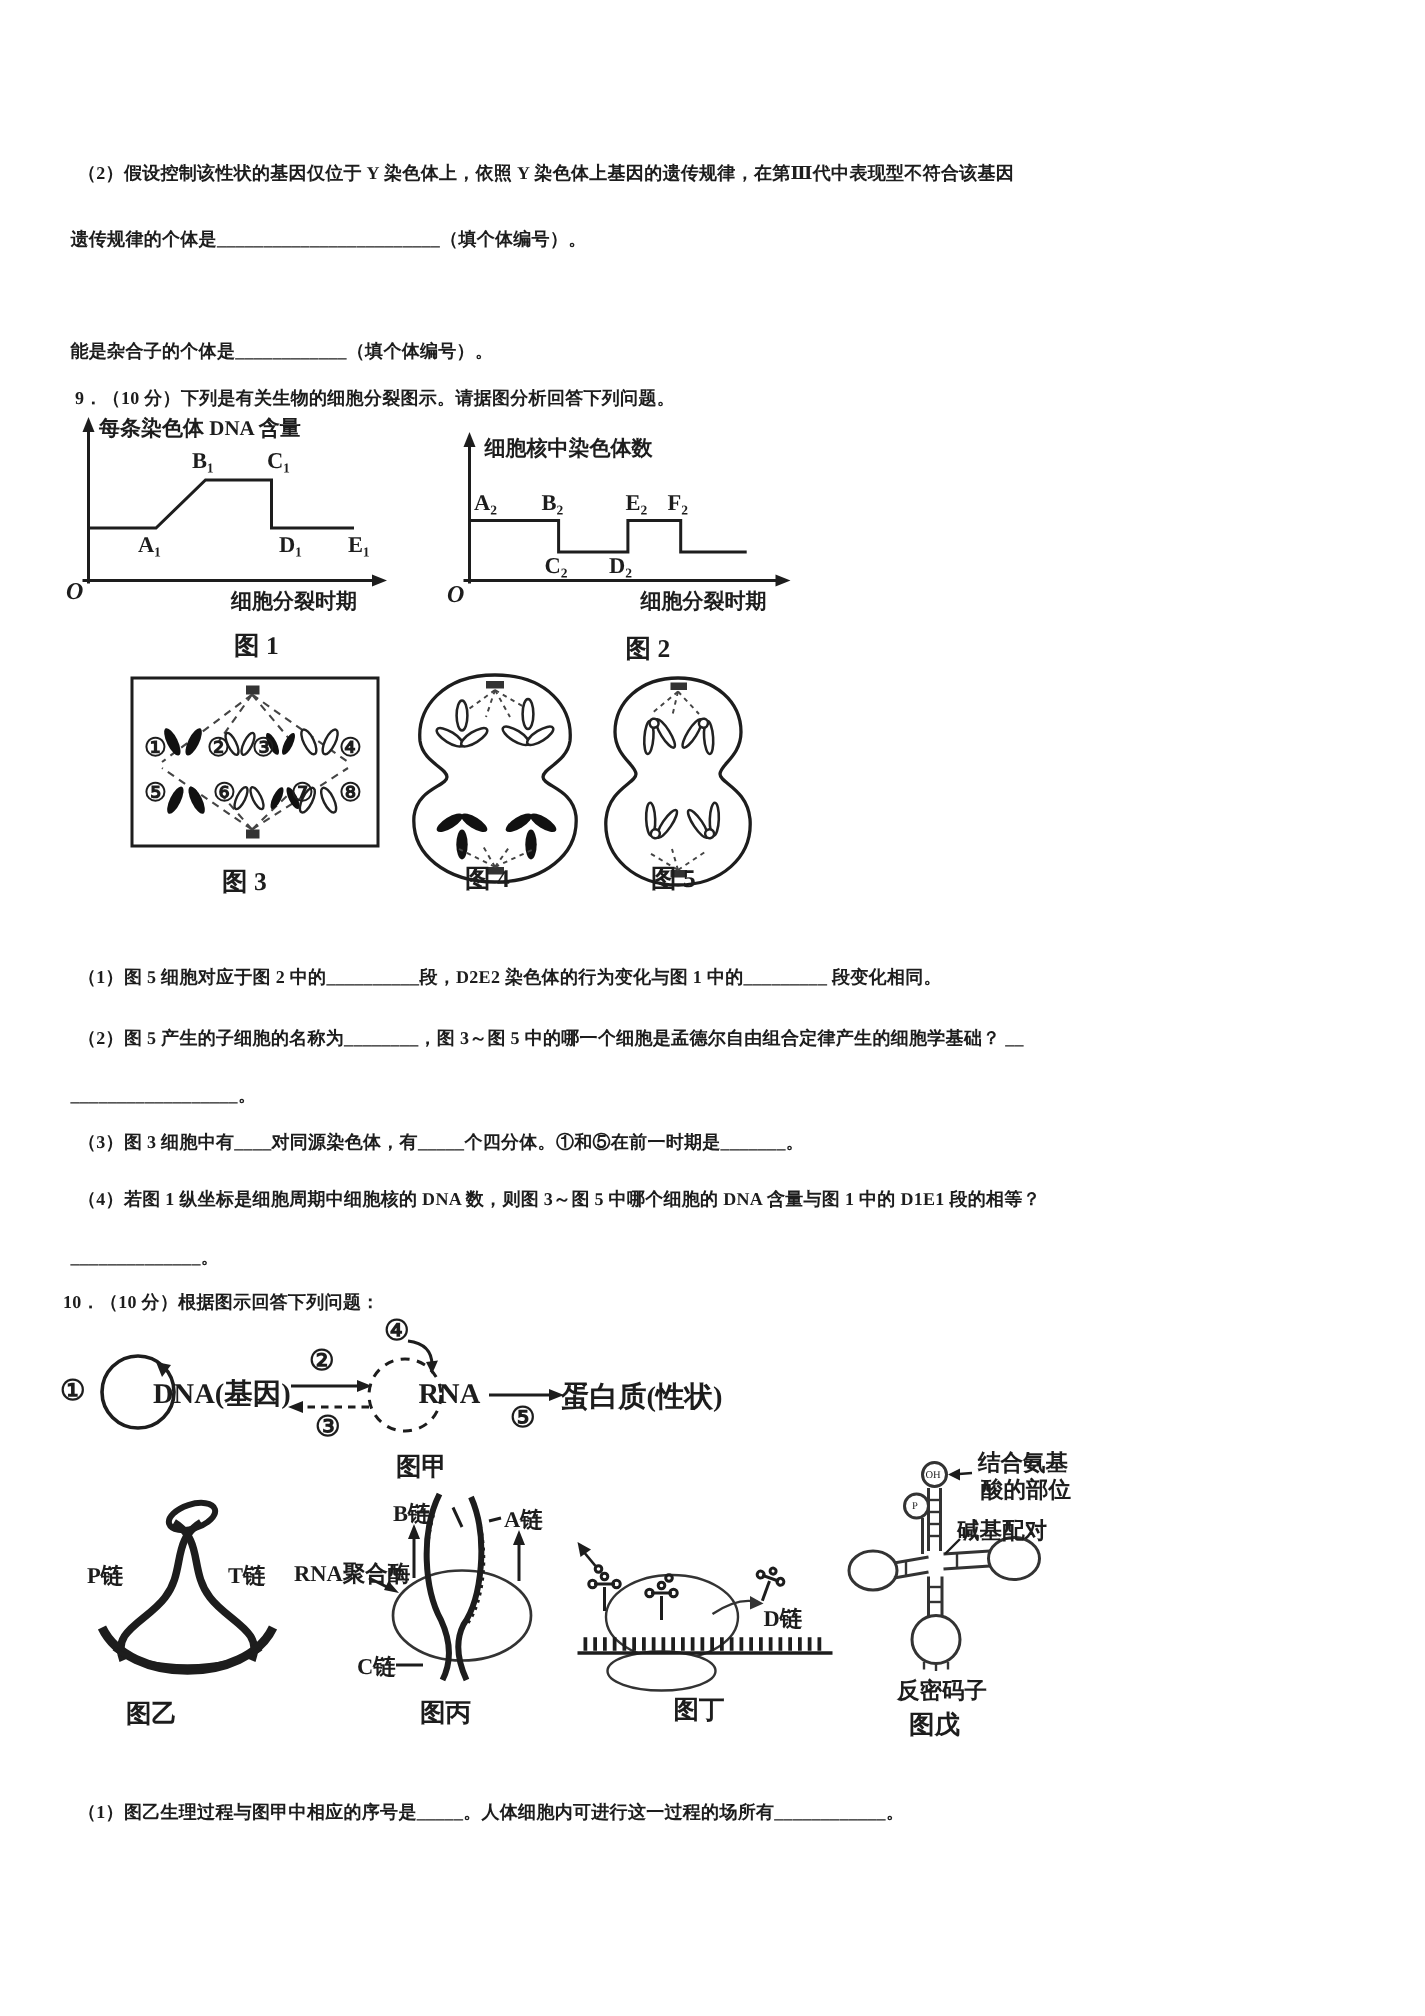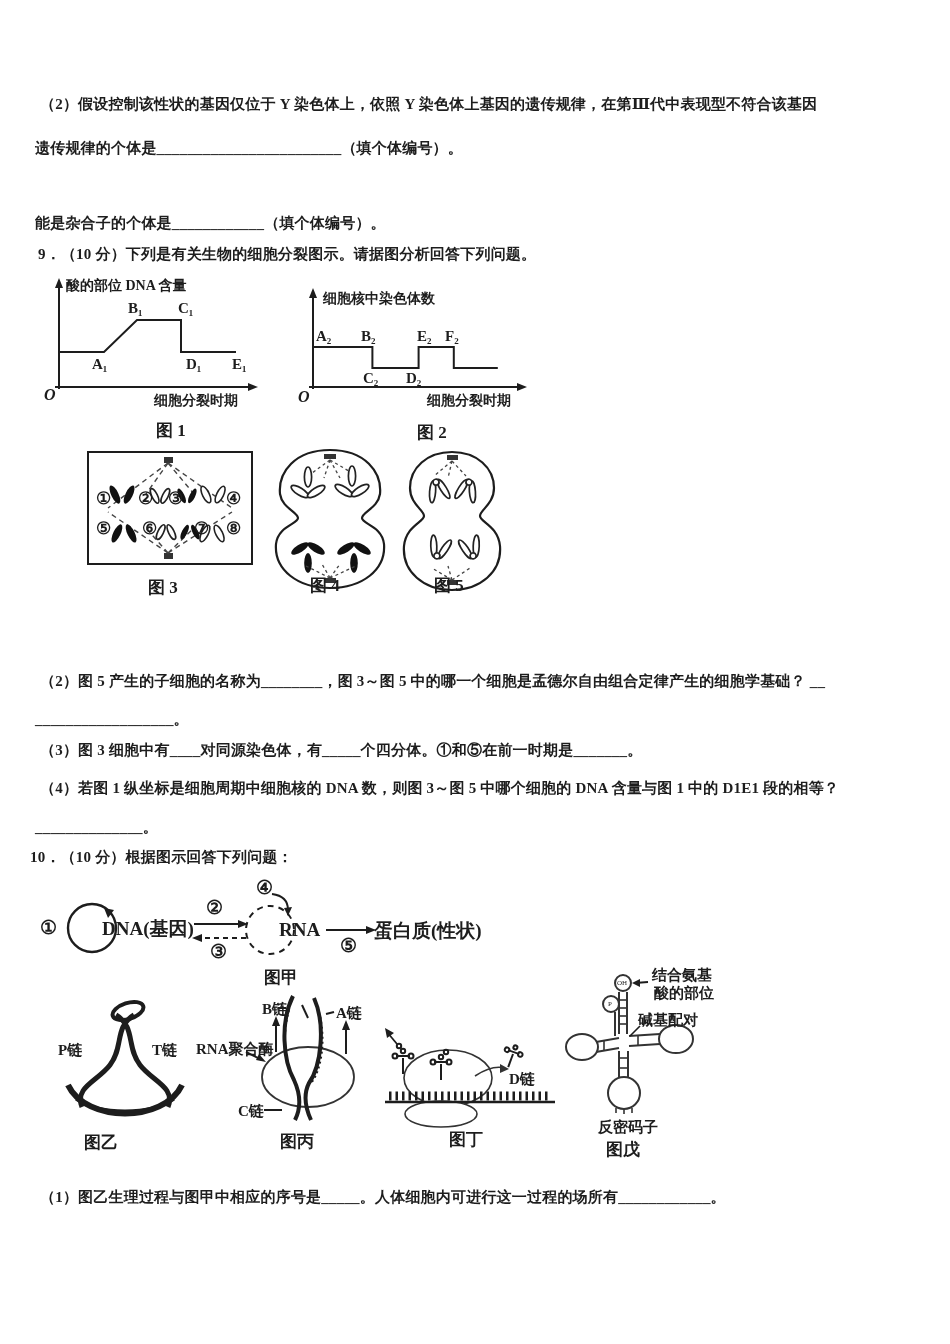--- a/index.html
+++ b/index.html
@@ -1,18 +1,18 @@
 <!DOCTYPE html>
 <html><head>
 <meta charset="utf-8">
 <style>
   html,body{margin:0;padding:0;background:#e8e8e8}
   .page{position:relative;width:950px;height:1344px;background:#ffffff;margin:0 auto;
         font-family:"Liberation Serif","DejaVu Serif",serif;color:#1d1d1d;overflow:hidden}
-  .t{position:absolute;font-size:15px;font-weight:600;letter-spacing:.2px;white-space:pre;margin:0}
+  .t{position:absolute;font-size:12px;font-weight:600;letter-spacing:.2px;white-space:pre;margin:12px}
   .fig{position:absolute}
   .fig svg{position:absolute;left:0;top:0;overflow:visible}
   .lbl{position:absolute;font-weight:700;font-size:14px;white-space:pre}
   .pt{position:absolute;font-weight:700;font-size:15px;white-space:pre}
   .o{position:absolute;font-style:italic;font-weight:700;font-size:16px}
   .cap{position:absolute;font-weight:700;font-size:17px;white-space:pre}
   .big{position:absolute;font-weight:700;font-size:19px;white-space:pre}
   .circ{position:absolute;font-weight:600;font-size:19px;line-height:1}
   .circ3{position:absolute;font-weight:700;font-size:17px;line-height:1}
   .sm{position:absolute;font-weight:700;font-size:15px;white-space:pre}
@@ -31,21 +31,21 @@
   <p class="t" style="left:38px;top:245px">9．（10 分）下列是有关生物的细胞分裂图示。请据图分析回答下列问题。</p>
 
   <div class="fig" style="left:40px;top:276px;width:245px;height:165px">
     <svg width="245" height="165">
       <line x1="19" y1="113" x2="19" y2="8" stroke="#1d1d1d" stroke-width="2"></line>
       <polygon points="15,12 19,2 23,12" fill="#1d1d1d"></polygon>
       <line x1="15" y1="111" x2="212" y2="111" stroke="#1d1d1d" stroke-width="2"></line>
       <polygon points="208,107 218,111 208,115" fill="#1d1d1d"></polygon>
       <polyline fill="none" stroke="#1d1d1d" stroke-width="2" points="20,76 64,76 97,44 141,44 141,76 196,76"></polyline>
     </svg>
-    <span class="lbl" style="left:26px;top:1px">酸的部位 DNA 含量</span>
+    <span class="lbl" style="left:26px;top:1px">每条染色体 DNA 含量</span>
     <span class="pt" style="left:52px;top:80px">A₁</span>
     <span class="pt" style="left:88px;top:24px">B₁</span>
     <span class="pt" style="left:138px;top:24px">C₁</span>
     <span class="pt" style="left:146px;top:80px">D₁</span>
     <span class="pt" style="left:192px;top:80px">E₁</span>
     <span class="o" style="left:4px;top:110px">O</span>
     <span class="lbl" style="left:114px;top:116px">细胞分裂时期</span>
     <span class="cap" style="left:116px;top:143px">图 1</span>
   </div>
 
@@ -211,20 +211,21 @@
       <rect x="55" y="134" width="11" height="5" fill="#333"></rect>
       <g stroke="#444" stroke-width="1.3" stroke-dasharray="3,3">
         <line x1="60" y1="134" x2="40" y2="122"></line>
           <line x1="60" y1="134" x2="56" y2="120"></line>
         <line x1="60" y1="134" x2="78" y2="122"></line>
       </g>
     </svg>
     <span class="cap" style="left:42px;top:128px">图 5</span>
   </div>
 
+  <p class="t" style="left:40px;top:631px">（1）图 5 细胞对应于图 2 中的__________段，D2E2 染色体的行为变化与图 1 中的_________ 段变化相同。</p>
   <p class="t" style="left:40px;top:672px">（2）图 5 产生的子细胞的名称为________，图 3～图 5 中的哪一个细胞是孟德尔自由组合定律产生的细胞学基础？ __</p>
   <p class="t" style="left:35px;top:710px">__________________。</p>
   <p class="t" style="left:40px;top:741px">（3）图 3 细胞中有____对同源染色体，有_____个四分体。①和⑤在前一时期是_______。</p>
   <p class="t" style="left:40px;top:779px">（4）若图 1 纵坐标是细胞周期中细胞核的 DNA 数，则图 3～图 5 中哪个细胞的 DNA 含量与图 1 中的 D1E1 段的相等？</p>
   <p class="t" style="left:35px;top:818px">______________。</p>
 
   <p class="t" style="left:30px;top:848px">10．（10 分）根据图示回答下列问题：</p>
 
   <div class="fig" style="left:38px;top:876px;width:780px;height:112px">
     <svg width="780" height="112">

